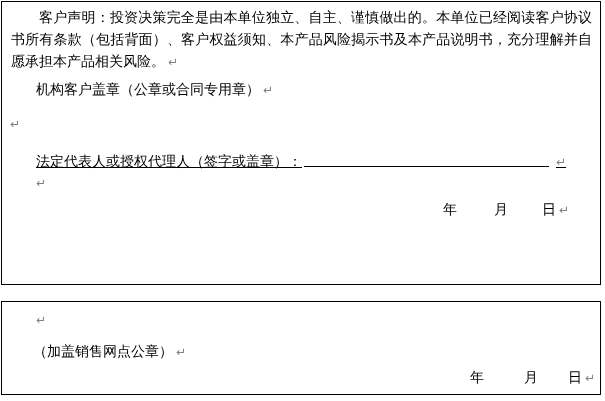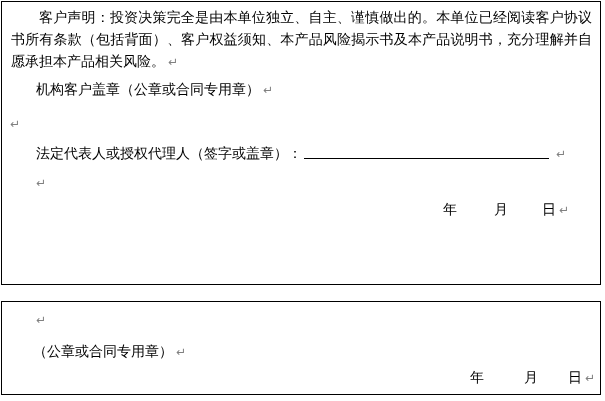--- a/index.html
+++ b/index.html
@@ -43,21 +43,21 @@
   }
   .pmark {
     color: #808080;
     font-size: 12px;
     font-family: "DejaVu Sans", sans-serif;
   }
   .pmark.after { margin-left: 3px; }
 
   .inst-line   { left: 34px; top: 76px; text-align: center; }
   .mark-a      { left: 8px;  top: 110px; }
-  .repr-line   { left: 34px; top: 140px; }
+  .repr-line   { left: 34px; top: 148px; text-decoration: underline; }
   .mark-b      { left: 34px; top: 169px; }
   .date-line-1 { left: 441px; top: 196px; }
   .date-line-1 .month { margin-left: 37px; }
   .date-line-1 .day   { margin-left: 34px; }
 
   .mark-c      { left: 34px; top: 6px; }
   .outlet-line { left: 31px; top: 38px; }
   .date-line-2 { left: 468px; top: 64px; }
   .date-line-2 .month { margin-left: 40px; }
   .date-line-2 .day   { margin-left: 30px; }
@@ -89,18 +89,18 @@
 
     <p class="para mark-b"><span class="pmark">↵</span></p>
 
     <p class="para date-line-1"><span class="year">年</span><span class="month">月</span><span class="day">日</span><span class="pmark after">↵</span></p>
   </div>
 
   <div class="box" id="outlet-box">
 
     <p class="para mark-c"><span class="pmark">↵</span></p>
 
-    <p class="para outlet-line"><span>（公章或合同专用章）</span><span class="pmark after">↵</span></p>
+    <p class="para outlet-line"><span>（加盖销售网点公章）</span><span class="pmark after">↵</span></p>
 
     <p class="para date-line-2"><span class="year">年</span><span class="month">月</span><span class="day">日</span><span class="pmark after">↵</span></p>
   </div>
 
 </div>
 
 </body></html>

